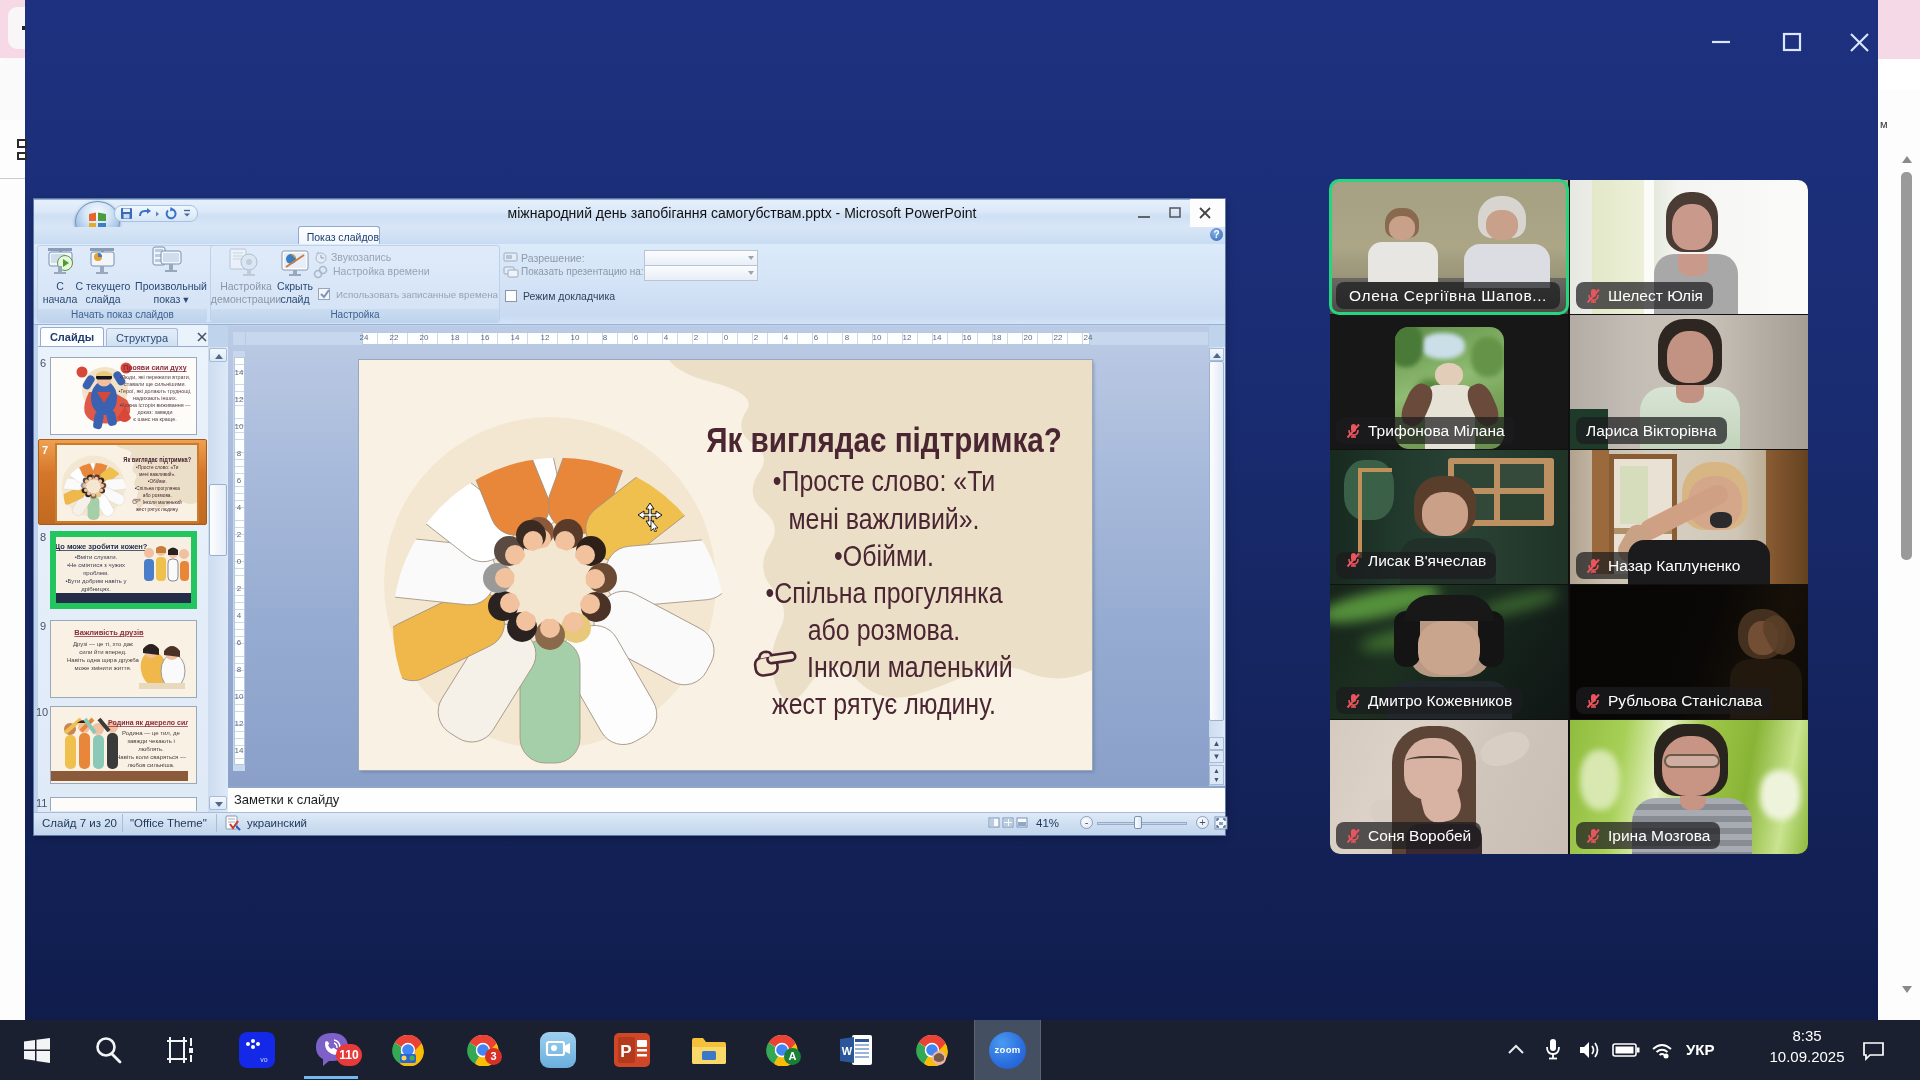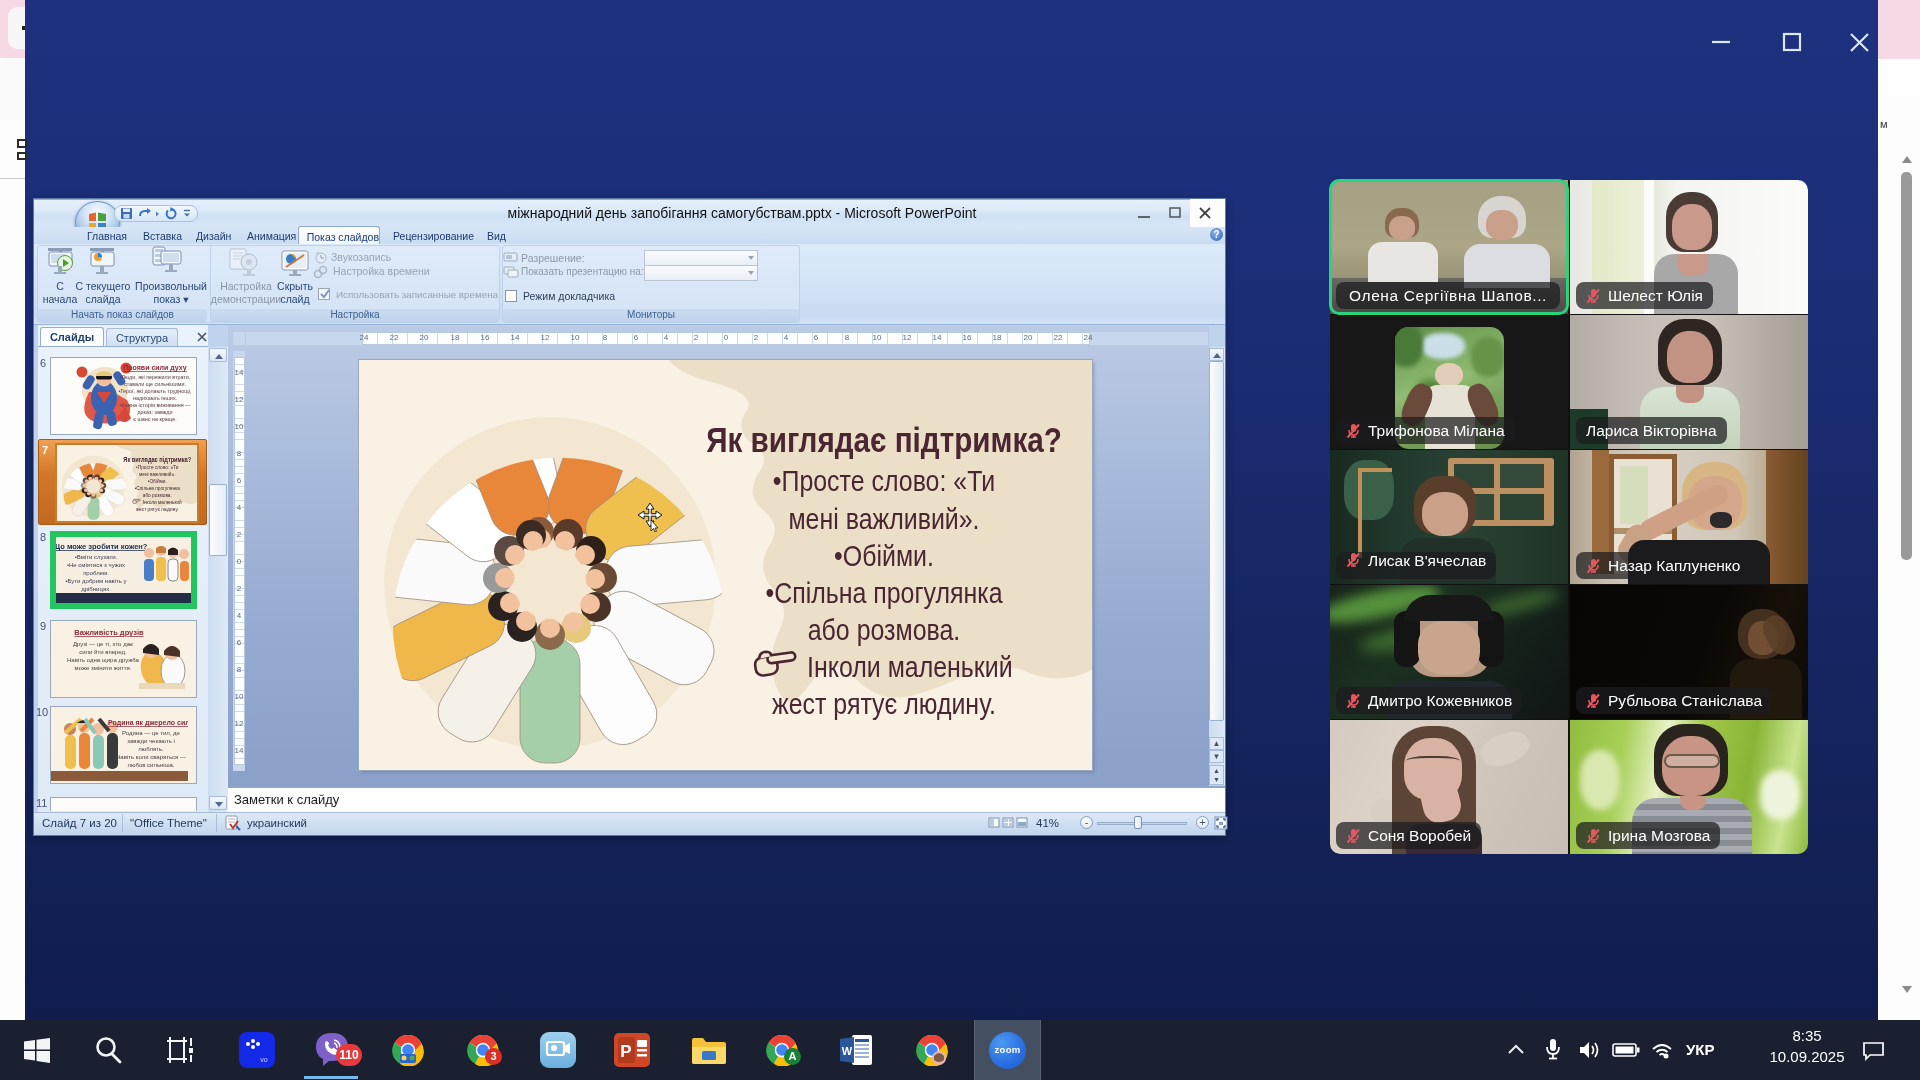--- a/index.html
+++ b/index.html
@@ -64,45 +64,34 @@
   <path d="M 36 4.5 l 3 2.5 l -3 2.5 z" fill="#5a83b8"></path>
   <path d="M 48 3.5 a 4.5 4.5 0 1 0 4.5 -1" fill="none" stroke="#3a72c8" stroke-width="2"></path>
   <path d="M 50.5 0 L 54.5 2.5 L 50 4.5 Z" fill="#3a72c8"></path>
   <line x1="64" y1="3.5" x2="70" y2="3.5" stroke="#4a6a9a" stroke-width="1.4"></line>
   <path d="M 64 6.5 l 6 0 l -3 3 z" fill="#4a6a9a"></path>
  </svg>
 
  <div class="abs" style="left:308px;top:6px;width:800px;text-align:center;font-size:14px;color:#111">міжнародний день запобігання самогубствам.pptx - Microsoft PowerPoint</div>
 
  <div class="abs" style="left:0;top:28px;width:1191px;height:17px;background:linear-gradient(180deg,#d8e6f7,#c9dcf2)"></div>
- <div class="abs" style="left:0;top:28px;width:1191px;height:17px;font-size:10.5px;color:#1e3c6e">
-   <span class="abs" style="left:53px;top:3px">Главная</span>
-   <span class="abs" style="left:109px;top:3px">Вставка</span>
-   <span class="abs" style="left:162px;top:3px">Дизайн</span>
-   <span class="abs" style="left:213px;top:3px">Анимация</span>
-   <span class="abs" style="left:359px;top:3px">Рецензирование</span>
-   <span class="abs" style="left:453px;top:3px">Вид</span>
- </div>
  <div class="abs" style="left:264px;top:27px;width:82px;height:19px;background:linear-gradient(180deg,#fdfeff,#f0f6fd);border:1px solid #8eaacc;border-bottom:none;border-radius:3px 3px 0 0;font-size:10.5px;color:#1e3c6e;text-align:right;padding-top:4px">Показ слайдов</div>
 
  <div class="abs" style="left:1176px;top:29px;width:13px;height:13px;border-radius:50%;background:radial-gradient(circle at 40% 35%,#8ab4e8,#2a62b0);color:#fff;font-size:10px;font-weight:bold;text-align:center;line-height:13px">?</div>
 
  <div class="abs" style="left:0;top:45px;width:1191px;height:81px;background:linear-gradient(180deg,#dcebfa 0%,#d4e3f6 50%,#c9dbf2 90%,#d4e3f6 100%);border-bottom:1px solid #95b3d7"></div>
 
  <div class="abs" style="left:3px;top:46px;width:204px;height:78px;background:linear-gradient(180deg,#dfebfa,#d3e2f5);border:1px solid #bdd2ea;border-radius:3px">
    <div class="abs" style="left:0;bottom:0;width:169px;height:13px;background:linear-gradient(180deg,#cadcf1,#bed3ec);font-size:10px;color:#3e618f;text-align:center;border-radius:0 0 3px 3px">Начать показ слайдов</div>
  </div>
 
  <div class="abs" style="left:176px;top:46px;width:290px;height:78px;background:linear-gradient(180deg,#dfebfa,#d3e2f5);border:1px solid #bdd2ea;border-radius:3px">
    <div class="abs" style="left:0;bottom:0;width:288px;height:13px;background:linear-gradient(180deg,#cadcf1,#bed3ec);font-size:10px;color:#3e618f;text-align:center;border-radius:0 0 3px 3px">Настройка</div>
  </div>
 
- <div class="abs" style="left:468px;top:46px;width:298px;height:78px;background:linear-gradient(180deg,#dfebfa,#d3e2f5);border:1px solid #bdd2ea;border-radius:3px">
-   <div class="abs" style="left:0;bottom:0;width:296px;height:13px;background:linear-gradient(180deg,#cadcf1,#bed3ec);font-size:10px;color:#3e618f;text-align:center;border-radius:0 0 3px 3px">Мониторы</div>
- </div>
 </div>
 
 <svg class="abs" style="left:44px;top:246px" width="32" height="30" viewBox="0 0 32 30">
  <rect x="4" y="2" width="24" height="3" fill="#8a9cb8"></rect>
     <rect x="15" y="4" width="3" height="4" fill="#8a9cb8"></rect>
  <rect x="5" y="6" width="23" height="14" rx="2" fill="#f2f6fb" stroke="#7a8fae"></rect>
  <rect x="7" y="8" width="14" height="9" fill="#cfdded"></rect>
  <circle cx="21" cy="17" r="7.5" fill="#e8f5e0" stroke="#5a9a3a"></circle>
  <path d="M 19 13 L 25 17 L 19 21 Z" fill="#4a9e2f"></path>
  <rect x="14" y="20" width="4" height="6" fill="#9aa8be"></rect>

